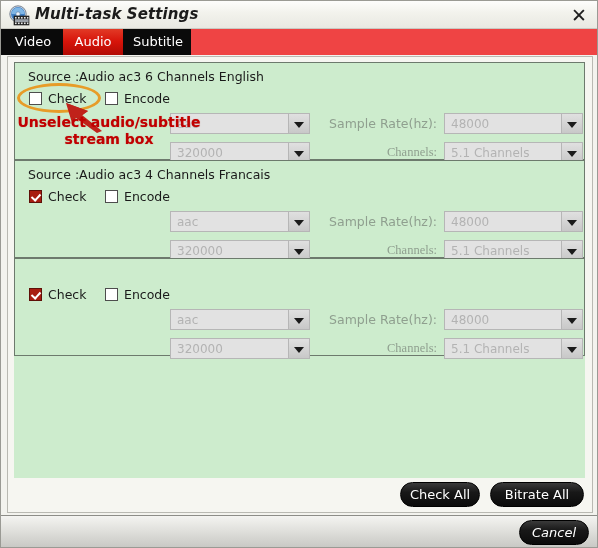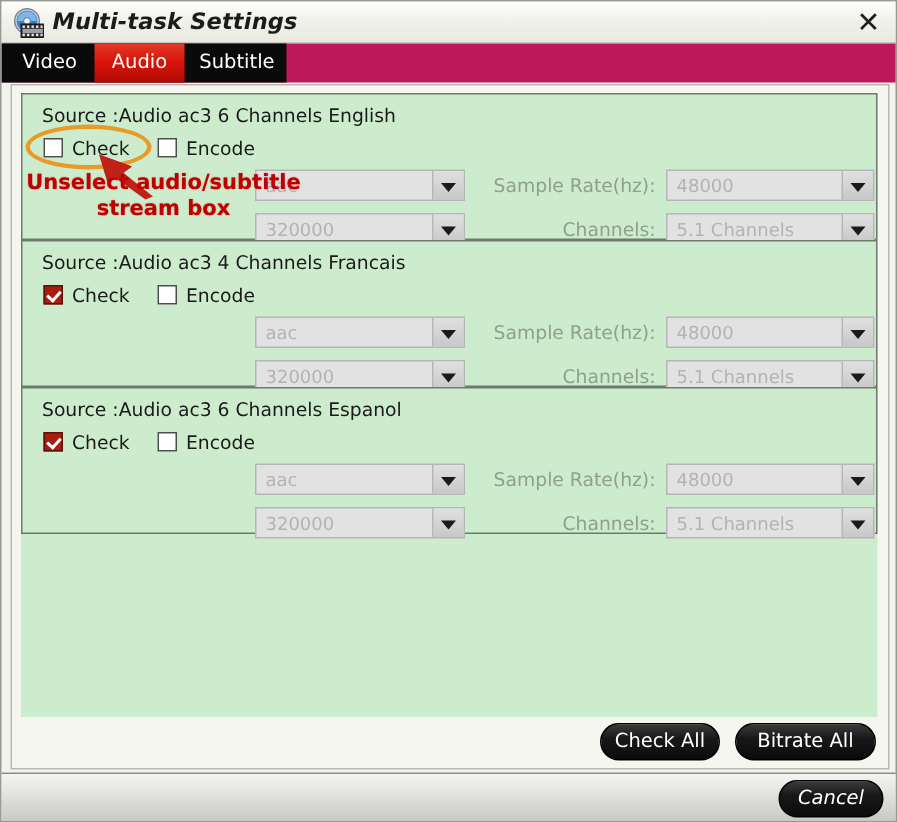--- a/index.html
+++ b/index.html
@@ -61,21 +61,21 @@
     cursor: pointer;
     font-family: "DejaVu Sans", sans-serif;
   }
 
   
   .tabstrip {
     position: absolute;
     left: 0; top: 28px;
     width: 598px;
     height: 26px;
-    background: #be185d;
+    background: #ef4444;
   }
   .tabstrip-black {
     position: absolute;
     left: 0; top: 0;
     width: 190px; height: 26px;
     background: #0a0a0a;
   }
   .tab {
     position: absolute;
     top: 0;
@@ -207,21 +207,21 @@
     left: 5px; top: 8px;
     border-left: 5px solid transparent;
     border-right: 5px solid transparent;
     border-top: 6px solid #1a1a1a;
   }
 
   
   .lbl-codec   { left: 150px; top: 53px;  width: 88px; }
   .lbl-bitrate { left: 130px; top: 82px;  width: 108px; }
   .lbl-srate   { left: 300px; top: 53px;  width: 122px; }
-  .lbl-chan    { left: 300px; top: 82px;  width: 122px; }
+  .lbl-chan    { left: 300px; top: 82px;  width: 122px; font-family: Liberation Serif, serif; }
   .cmb-left    { left: 155px; width: 140px; }
   .cmb-right   { left: 432px; width: 140px; }
   .row1        { top: 50px; }
   .row2        { top: 79px; }
   .cmb-right.row1, .cmb-right.row2 { left: 429px; width: 139px; }
 
   
   .btn {
     position: absolute;
     box-sizing: border-box;
@@ -388,21 +388,20 @@
         </div>
 
         <div class="fld-label lbl-chan">Channels:</div>
         <div class="combo cmb-right row2">
           <span class="val">5.1 Channels</span>
           <span class="arrowbox"></span>
         </div>
       </div>
 
       <div class="section sec2">
-        <div class="src-label">Source :Audio  ac3  6 Channels  Espanol</div>
 
         <div class="cb-row cb-check">
           <span class="cbox checked"></span>
           <span class="cb-text">Check</span>
         </div>
         <div class="cb-row cb-encode">
           <span class="cbox"></span>
           <span class="cb-text">Encode</span>
         </div>
 

